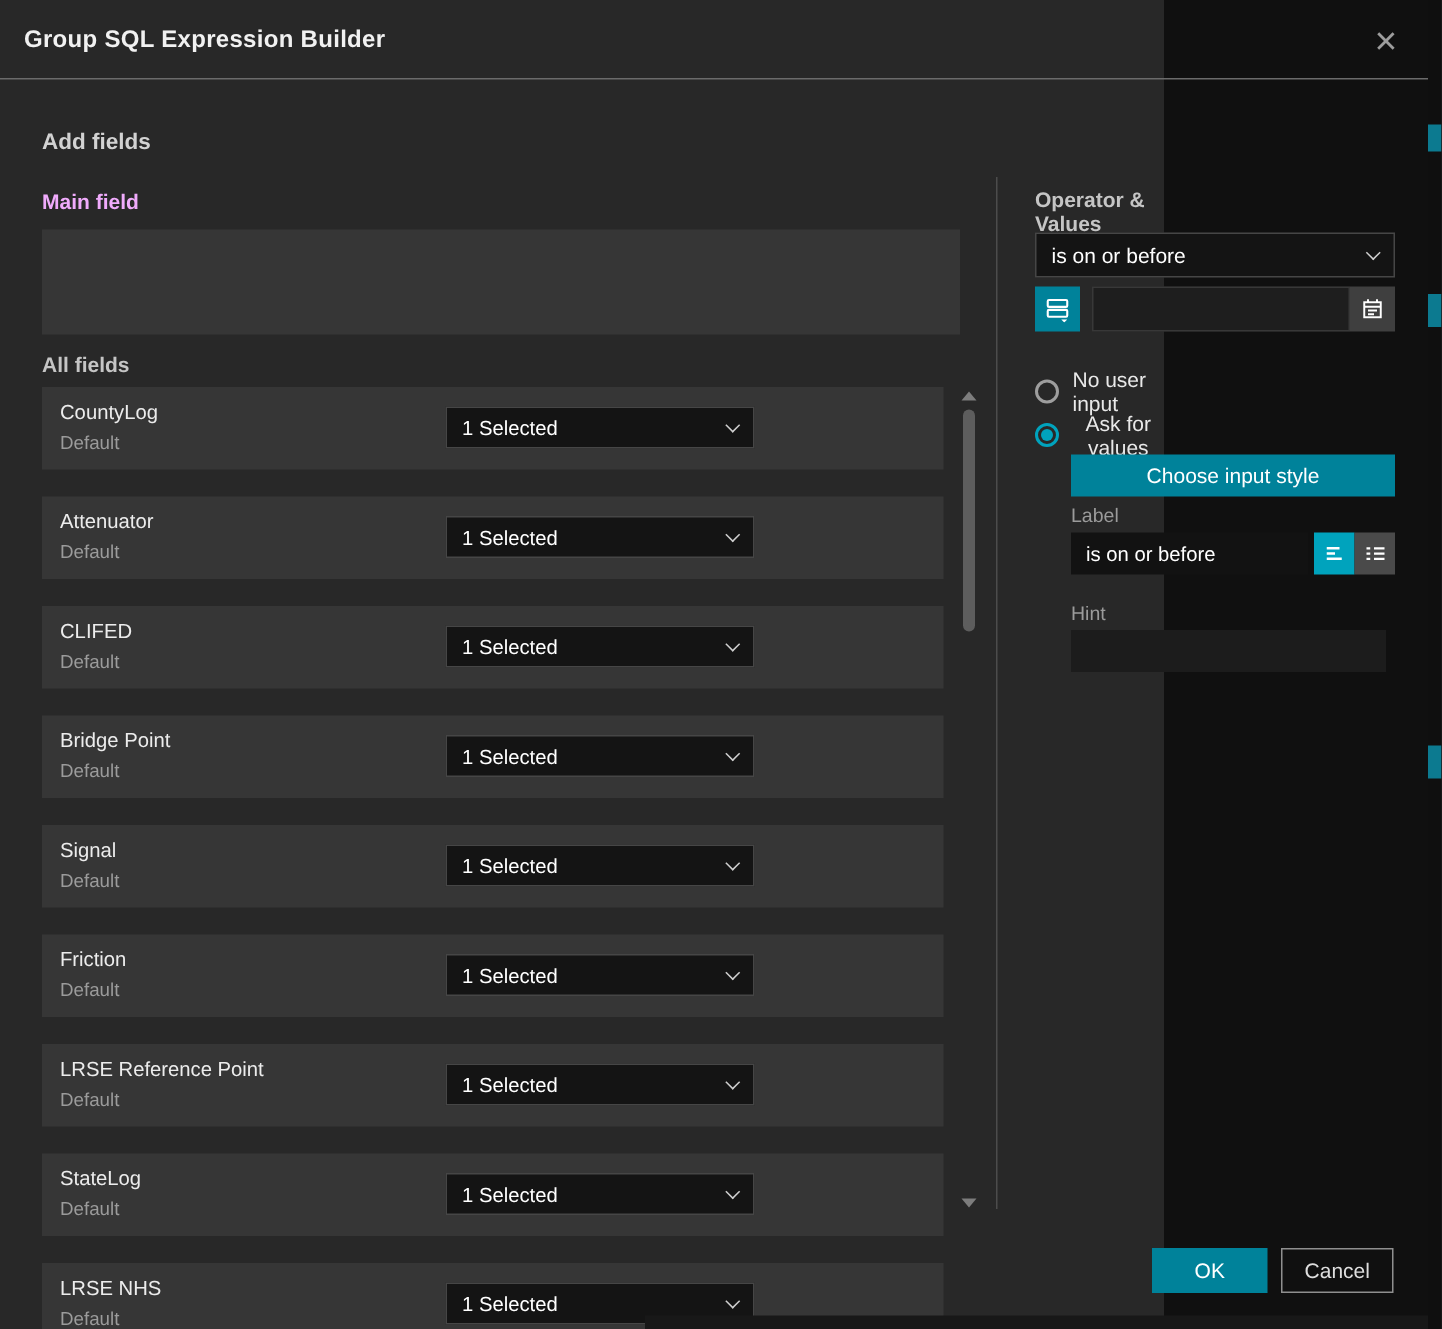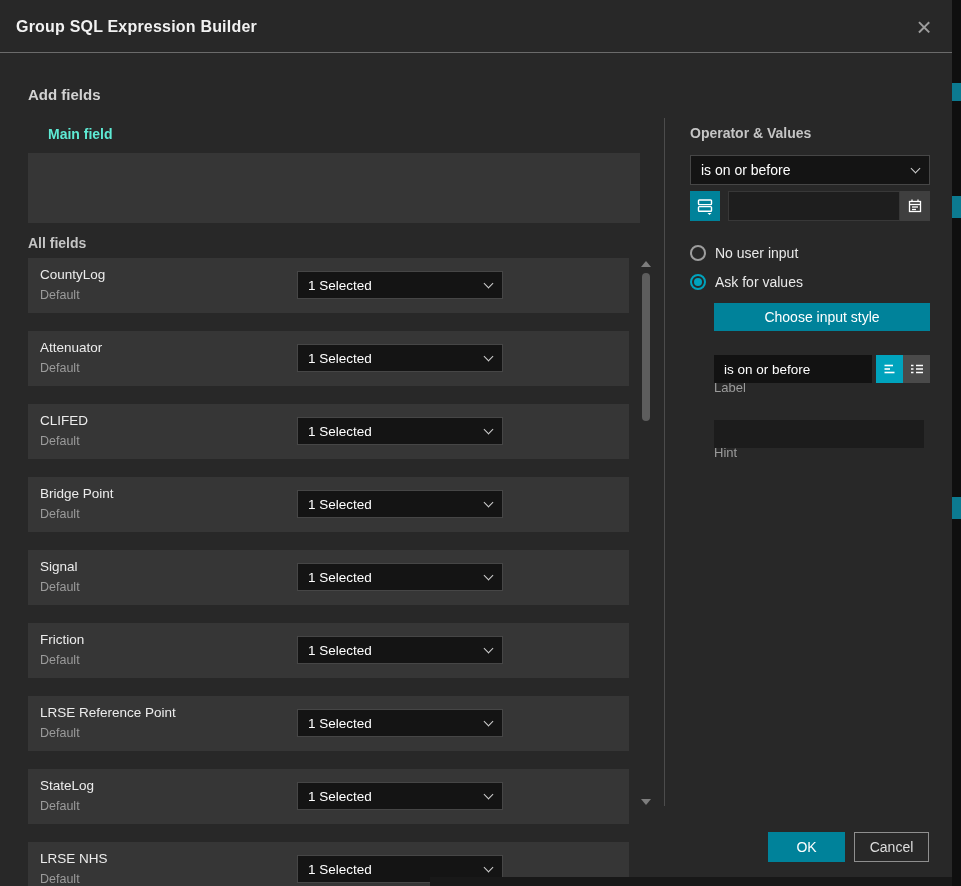--- a/index.html
+++ b/index.html
@@ -6,40 +6,40 @@
   html,body { width:961px; height:886px; }
   body {
     font-family: "Liberation Sans", "DejaVu Sans", sans-serif;
     background:#101010;
     position:relative;
     overflow:hidden;
     color:#eaeaea;
   }
   .screen { position:absolute; inset:0; }
   .dialog {
-    position:absolute; left:0; top:0; width:952px; height:886px;
+    position:absolute; left:0; top:0; width:776px; height:886px;
     background:var(--dialog-bg,#282828);
   }
   
   .titlebar {
     position:absolute; left:0; top:0; width:952px; height:53px;
     border-bottom:1px solid #6b6b6b;
   }
   .title {
     position:absolute; left:16px; top:0; line-height:53px;
     font-size:16px; font-weight:700; color:#f1f1f1; letter-spacing:.2px;
   }
   .close {
     position:absolute; right:6px; top:0; width:44px; height:53px;
     display:flex; align-items:center; justify-content:center; cursor:pointer;
   }
   .close .x { font-size:26px; font-weight:300; color:#9d9d9d; line-height:1; }
   
   .h-add  { position:absolute; left:28px; top:86px;  font-size:15px; font-weight:700; color:#d2d2d2; }
-  .h-main { position:absolute; left:28px; top:126px; font-size:14px; font-weight:700; color:#5eead4;margin-left:20px; }
+  .h-main { position:absolute; left:28px; top:126px; font-size:14px; font-weight:700; color:#f0abfc; }
   .h-all  { position:absolute; left:28px; top:235px; font-size:14px; font-weight:700; color:#c5c5c5; }
   .h-op   { position:absolute; left:690px; top:125px; font-size:14px; font-weight:700; color:#c5c5c5; }
   
   .select {
     background:var(--input-bg,#141414);
     border:1px solid #464646;
     display:flex; align-items:center; gap:8px;
     padding:0 10px; cursor:pointer; color:#fff; font-size:13.5px;
   }
   .sval { white-space:nowrap; overflow:hidden; }
@@ -111,21 +111,21 @@
   .radio.on::after {
     content:''; position:absolute; inset:2px; border-radius:50%;
     background:var(--accent-teal-bright,#00a3bd);
   }
   .rlabel { font-size:14px; color:#e9e9e9; }
   .choose-btn {
     position:absolute; left:714px; top:303px; width:216px; height:28px;
     background:var(--accent-teal,#00829a); border:none; color:#fff;
     font-size:14px; font-family:inherit; cursor:pointer;
   }
-  .cap { position:absolute; left:714px; font-size:13px; color:#9b9b9b;margin-top:44px; }
+  .cap { position:absolute; left:714px; font-size:13px; color:#9b9b9b; }
   .cap.lbl { top:336px; }
   .cap.hnt { top:401px; }
   .label-input {
     position:absolute; left:714px; top:355px; width:158px; height:28px;
     background:#121212; border:none; color:#fff; font-size:13.5px;
     padding:0 10px; font-family:inherit;
   }
   .toggles { position:absolute; left:876px; top:355px; display:flex; }
   .tg {
     width:27px; height:28px; border:none; cursor:pointer;

